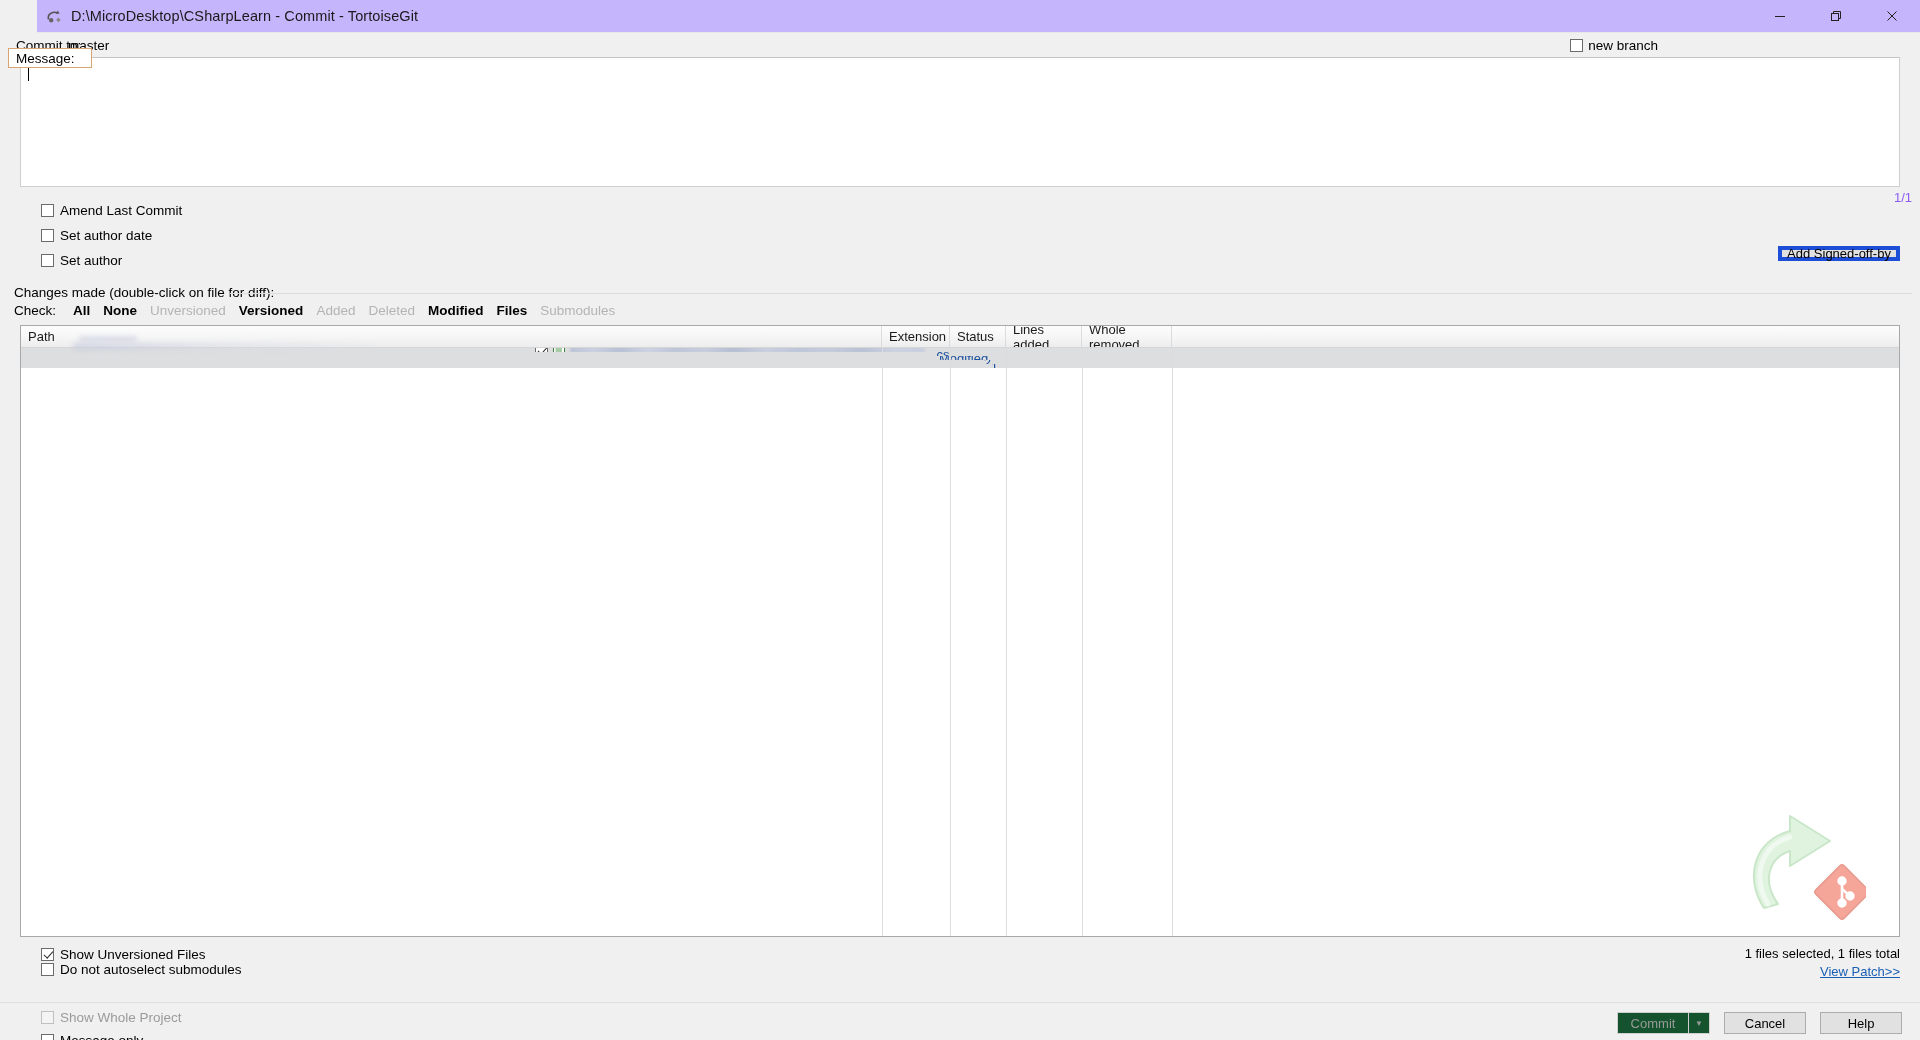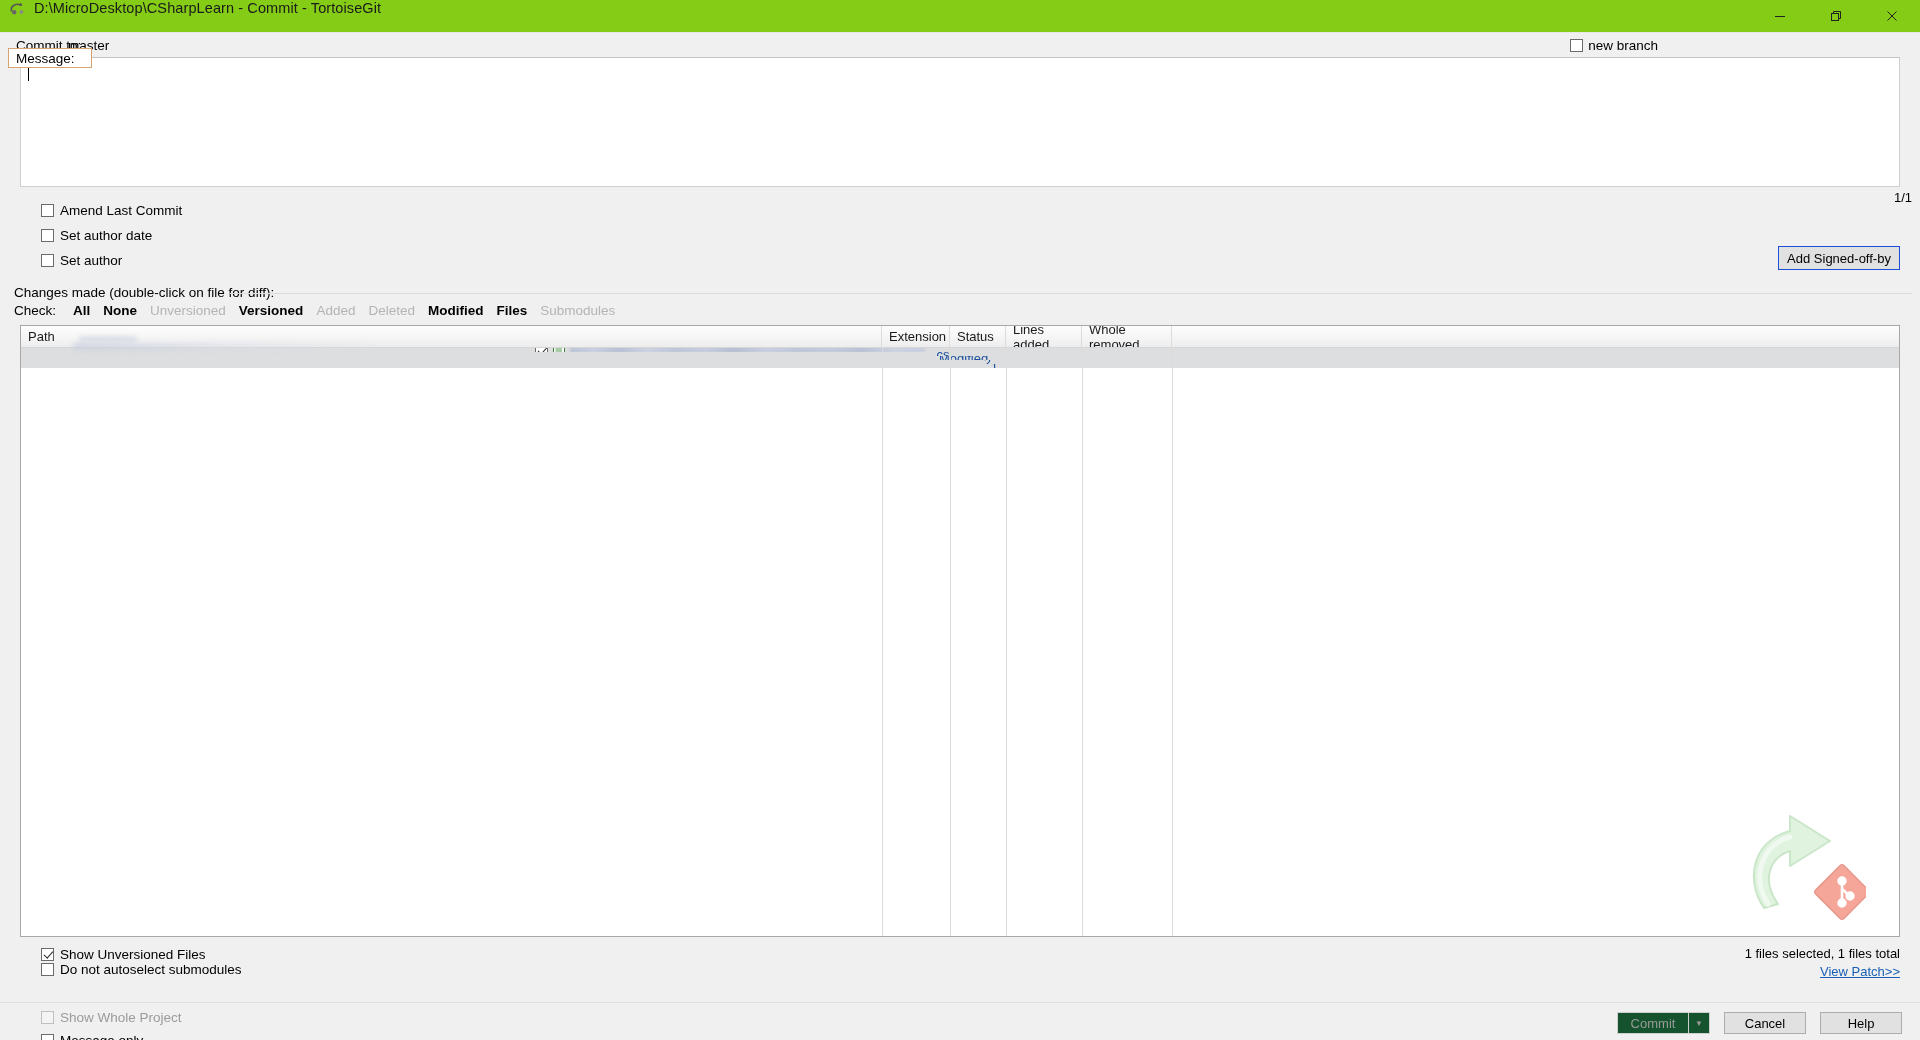--- a/index.html
+++ b/index.html
@@ -13,25 +13,26 @@
   }
   body {
     font-size: 14px;
     color: #000;
     -webkit-font-smoothing: antialiased;
   }
 
   
   .titlebar {
     height: 32px;
-    background: #84cc16;
-    display: flex;
-    align-items: flex-start;
+    background: #c4b5fd;
+    display: flex;
+    align-items: center;
     position: relative;
     border-bottom: 1px solid #e8e8e8;
+    margin-left: 37px;
   }
   .tb-icon {
     margin-left: 9px;
     margin-right: 8px;
     width: 17px;
     height: 17px;
     position: relative;
     flex: 0 0 auto;
   }
   .tb-icon svg { display:block; }
@@ -153,40 +154,40 @@
     top: 6px;
     width: 1px;
     height: 17px;
     background: #000;
   }
   .msg-counter {
     position: absolute;
     right: 8px;
     top: 190px;
     font-size: 13px;
-    color: #000000;
+    color: #8b5cf6;
   }
 
   
   .optblock {
     position: absolute;
     left: 20px;
     top: 203px;
     display: flex;
     flex-direction: column;
     gap: 10px;
   }
   .signed-btn {
     position: absolute;
     right: 20px;
     top: 246px;
     width: 122px;
-    height: 24px;
+    height: 15px;
     background: #e1e1e1;
-    border: 1px solid #1d4ed8;
+    border: 4px solid #1d4ed8;
     box-sizing: border-box;
     font-size: 13px;
     display: flex;
     align-items: center;
     justify-content: center;
     color: #000;
     font-family: "Liberation Sans", sans-serif;
   }
 
   

